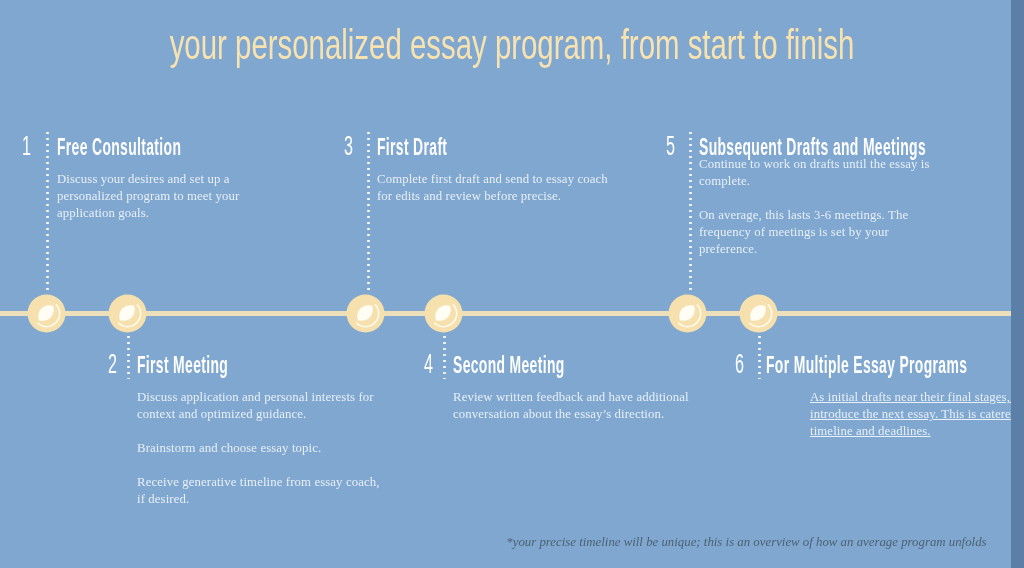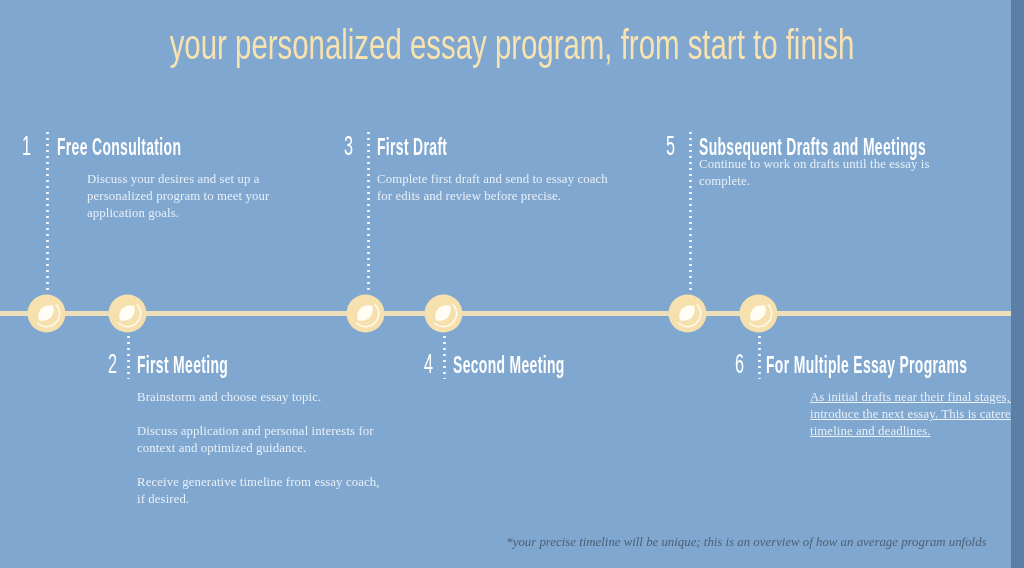--- a/index.html
+++ b/index.html
@@ -42,21 +42,21 @@
     letter-spacing:0.6px;white-space:nowrap;line-height:1;
     transform:scaleX(0.58);transform-origin:left top;
   }
   .body{
     position:absolute;color:rgba(255,255,255,0.82);
     font-family:"Liberation Serif", serif;
     font-size:12.8px;line-height:17px;letter-spacing:0.1px;
   }
   .body p{margin:0 0 17px 0;}
   .body p:last-child{margin-bottom:0;}
-  .s1-num{left:22px;top:133px;}  .s1-head{left:57px;top:135px;}  .s1-body{left:57px;top:171px;width:214px;margin-left:30px;}
+  .s1-num{left:22px;top:133px;}  .s1-head{left:57px;top:135px;}  .s1-body{left:57px;top:171px;width:214px;}
   .s3-num{left:344px;top:133px;} .s3-head{left:377px;top:135px;} .s3-body{left:377px;top:171px;width:240px;}
   .s5-num{left:666px;top:133px;} .s5-head{left:699px;top:135px;} .s5-body{left:699px;top:156px;width:243px;}
   .s2-num{left:108px;top:351px;} .s2-head{left:137px;top:353px;} .s2-body{left:137px;top:389px;width:250px;}
   .s4-num{left:424px;top:351px;} .s4-head{left:453px;top:353px;} .s4-body{left:453px;top:389px;width:247px;}
   .s6-num{left:735px;top:351px;} .s6-head{left:766px;top:353px;} .s6-body{left:810px;top:389px;width:254px;text-decoration:underline;}
   .footnote{
     position:absolute;top:534px;right:24px;
     color:#4d6173;font-family:"Liberation Serif", serif;
     font-style:italic;font-size:13.5px;white-space:nowrap;
     transform:scaleX(0.95);transform-origin:right top;
@@ -123,38 +123,42 @@
 
   <div class="num s1-num">1</div>
   <div class="head s1-head">Free Consultation</div>
   <div class="body s1-body">
     <p>Discuss your desires and set up a personalized program to meet your application goals.</p>
   </div>
 
   <div class="num s2-num">2</div>
   <div class="head s2-head">First Meeting</div>
   <div class="body s2-body">
+    <p>Discuss application and personal interests for context and optimized guidance.</p>
     <p>Brainstorm and choose essay topic.</p>
-    <p>Discuss application and personal interests for context and optimized guidance.</p>
     <p>Receive generative timeline from essay coach, if desired.</p>
   </div>
 
   <div class="num s3-num">3</div>
   <div class="head s3-head">First Draft</div>
   <div class="body s3-body">
     <p>Complete first draft and send to essay coach for edits and review before precise.</p>
   </div>
 
   <div class="num s4-num">4</div>
   <div class="head s4-head">Second Meeting</div>
+  <div class="body s4-body">
+    <p>Review written feedback and have additional conversation about the essay’s direction.</p>
+  </div>
 
   <div class="num s5-num">5</div>
   <div class="head s5-head">Subsequent Drafts and Meetings</div>
   <div class="body s5-body">
     <p>Continue to work on drafts until the essay is complete.</p>
+    <p>On average, this lasts 3-6 meetings. The frequency of meetings is set by your preference.</p>
   </div>
 
   <div class="num s6-num">6</div>
   <div class="head s6-head">For Multiple Essay Programs</div>
   <div class="body s6-body">
     <p>As initial drafts near their final stages, we introduce the next essay. This is catered to your timeline and deadlines.</p>
   </div>
 
   <div class="footnote">*your precise timeline will be unique; this is an overview of how an average program unfolds</div>
 

